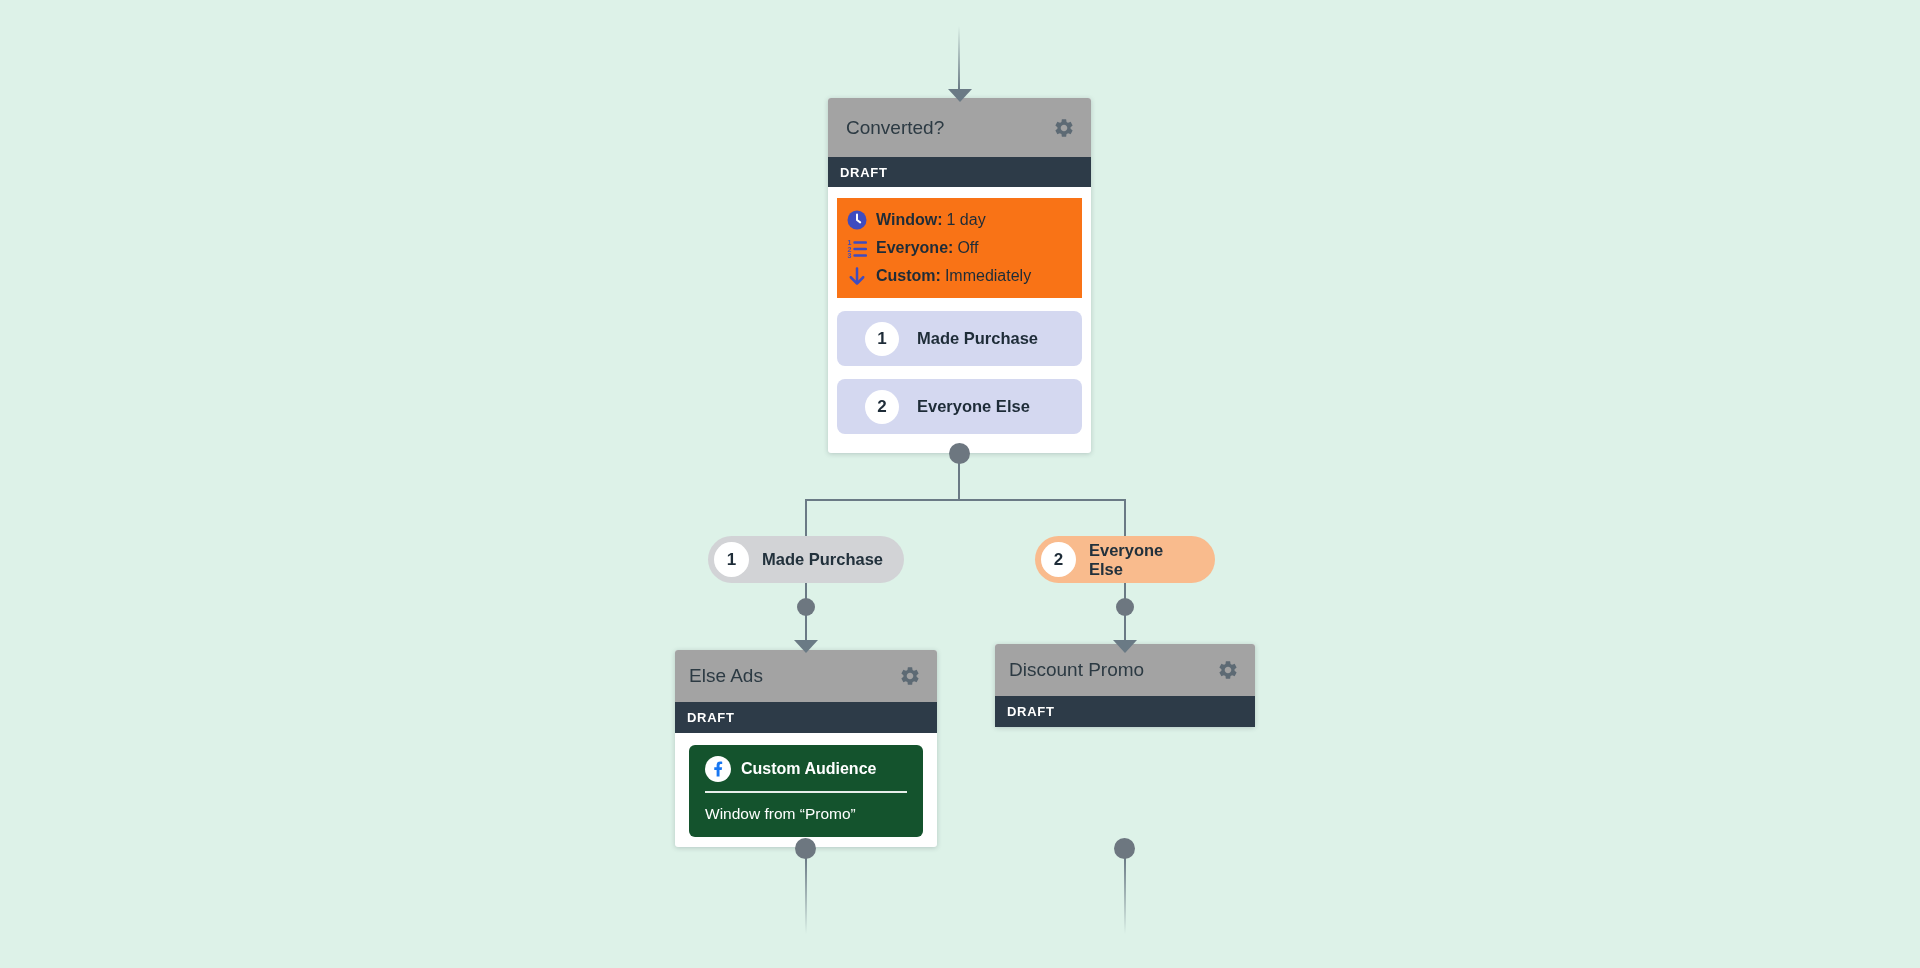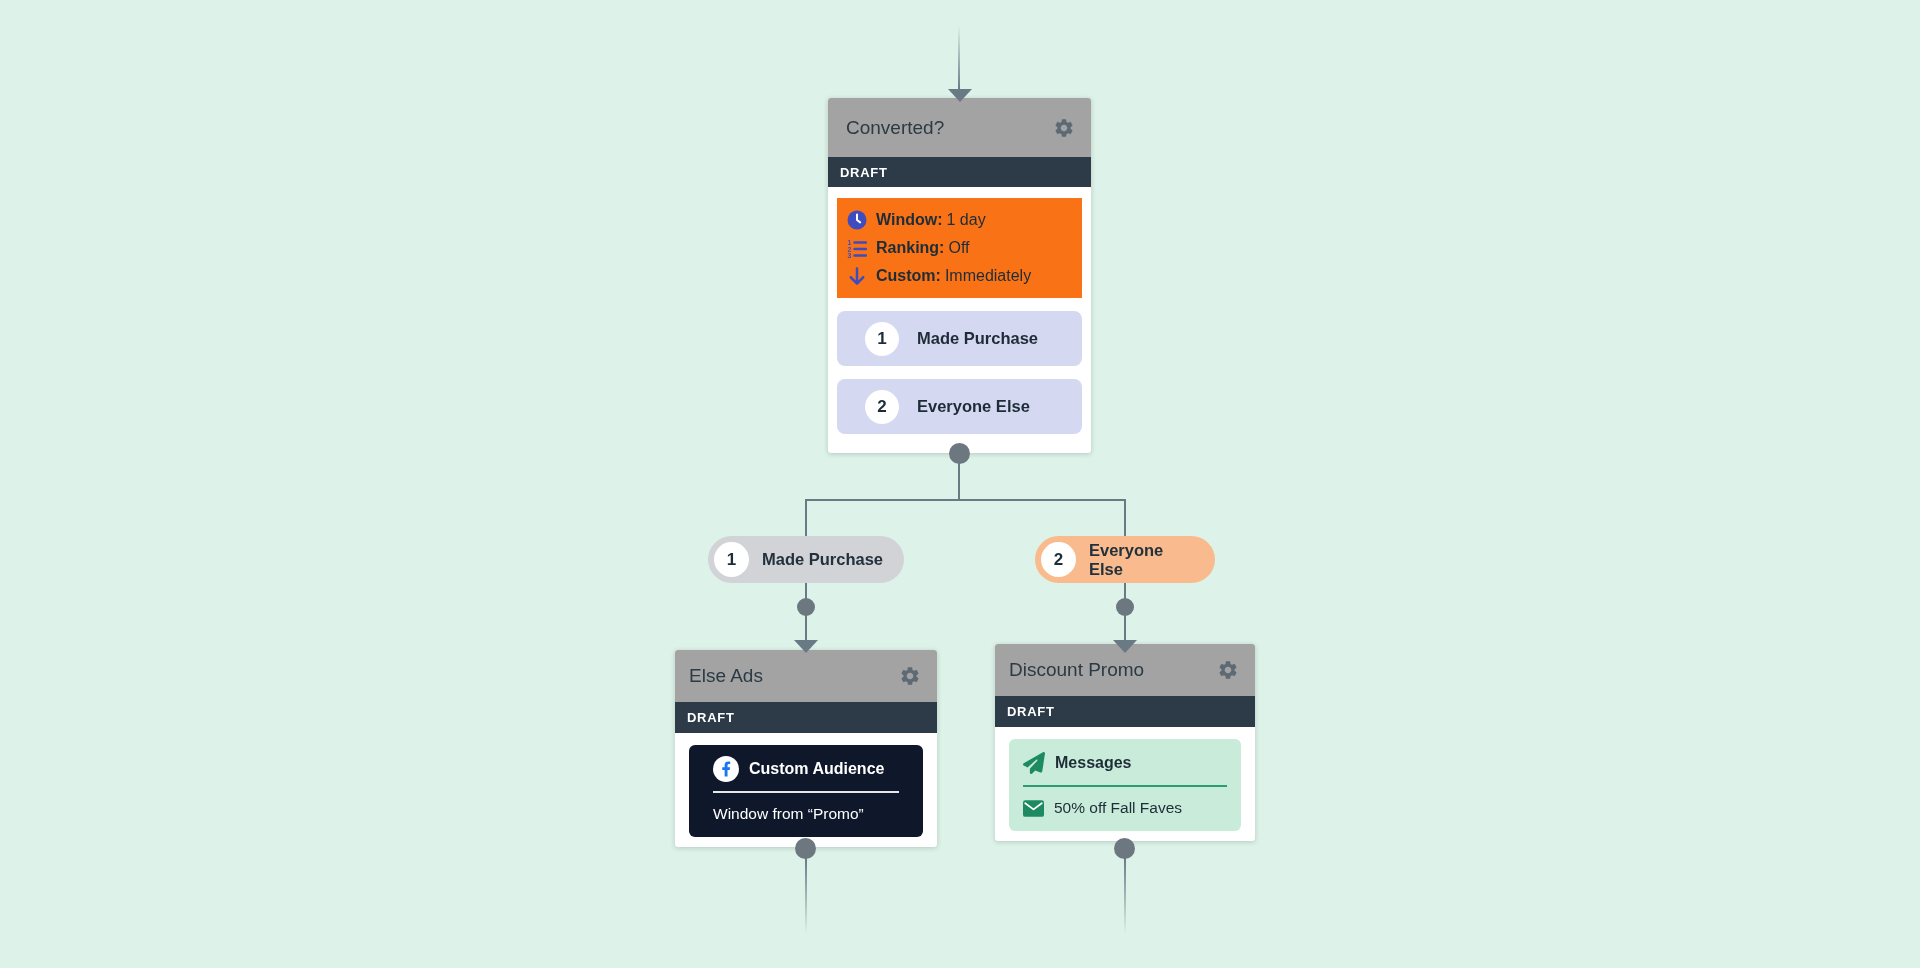--- a/index.html
+++ b/index.html
@@ -55,21 +55,21 @@
 
   
   .pill { position:absolute; height:47px; border-radius:24px; display:flex; align-items:center;
           padding:0 18px 0 6px; z-index:2; }
   .pill .num-circle { width:35px; height:35px; }
   .pill-gray { background:#d2d3d6; }
   .pill-orange { background:#f9bb8d; }
   .pill-label { margin-left:13px; font-weight:bold; font-size:16.5px; color:#22313c; }
 
   
-  .fb-card { background:#0f172a; border-radius:6px; color:#ffffff; padding:11px 24px; }
+  .fb-card { background:#14532d; border-radius:6px; color:#ffffff; padding:11px 16px; }
   .card-head { display:flex; align-items:center; gap:10px; font-weight:bold; font-size:16px; height:26px; }
   .divider-white { height:2px; background:rgba(255,255,255,0.9); margin:9px 0; border:none; }
   .fb-card .card-detail { font-size:15.5px; height:24px; display:flex; align-items:center; }
 
   .msg-card { background:#c8ecd9; border-radius:6px; color:#1e2c38; padding:11px 14px; }
   .divider-green { height:2px; background:#2b9e71; margin:9px 0; border:none; }
   .msg-card .card-detail { font-size:15.5px; display:flex; align-items:center; gap:10px; height:24px; }
 </style>
 </head>
 <body>
@@ -109,21 +109,21 @@
                   <text x="0.5" y="13.5">2</text>
                   <text x="0.5" y="20">3</text>
                 </g>
                 <g stroke="#3f4cc0" stroke-width="2.4" stroke-linecap="round">
                   <line x1="7.5" y1="4.5" x2="19" y2="4.5"></line>
                   <line x1="7.5" y1="11" x2="19" y2="11"></line>
                   <line x1="7.5" y1="17.5" x2="19" y2="17.5"></line>
                 </g>
               </svg>
           </span>
-          <span class="info-text"><b class="info-label">Ranking:</b><span class="info-value">Off</span></span>
+          <span class="info-text"><b class="info-label">Everyone:</b><span class="info-value">Off</span></span>
         </div>
         <div class="info-row">
           <span class="info-icon">
             <svg width="16" height="20" viewBox="0 0 384 512">
                 <path fill="#3f4cc0" d="M169.4 470.6c12.5 12.5 32.8 12.5 45.3 0l160-160c12.5-12.5 12.5-32.8 0-45.3s-32.8-12.5-45.3 0L224 370.8V64c0-17.7-14.3-32-32-32s-32 14.3-32 32v306.7L54.6 265.4c-12.5-12.5-32.8-12.5-45.3 0s-12.5 32.8 0 45.3l160 160z"></path>
               </svg>
           </span>
           <span class="info-text"><b class="info-label">Custom:</b><span class="info-value">Immediately</span></span>
         </div>
       </div>
@@ -192,42 +192,20 @@
   <section class="node bottom-node" style="left:995px; top:644px; width:260px;">
     <header class="node-header">
       <span class="node-title">Discount Promo</span>
       <span class="gear">
         <svg width="22" height="22" viewBox="0 0 24 24">
             <path fill="#5d6a74" d="M19.14 12.94c.04-.3.06-.61.06-.94 0-.32-.02-.64-.07-.94l2.03-1.58c.18-.14.23-.41.12-.61l-1.92-3.32c-.12-.22-.37-.29-.59-.22l-2.39.96c-.5-.38-1.03-.7-1.62-.94l-.36-2.54c-.04-.24-.24-.41-.48-.41h-3.84c-.24 0-.43.17-.47.41l-.36 2.54c-.59.24-1.13.57-1.62.94l-2.39-.96c-.22-.08-.47 0-.59.22L2.74 8.87c-.12.21-.08.47.12.61l2.03 1.58c-.05.3-.09.63-.09.94s.02.64.07.94l-2.03 1.58c-.18.14-.23.41-.12.61l1.92 3.32c.12.22.37.29.59.22l2.39-.96c.5.38 1.03.7 1.62.94l.36 2.54c.05.24.24.41.48.41h3.84c.24 0 .44-.17.47-.41l.36-2.54c.59-.24 1.13-.56 1.62-.94l2.39.96c.22.08.47 0 .59-.22l1.92-3.32c.12-.22.07-.47-.12-.61l-2.01-1.58zM12 15.6c-1.98 0-3.6-1.62-3.6-3.6s1.62-3.6 3.6-3.6 3.6 1.62 3.6 3.6-1.62 3.6-3.6 3.6z"></path>
           </svg>
       </span>
     </header>
     <div class="draft-bar">DRAFT</div>
-    <div class="node-body">
-      <div class="msg-card">
-        <div class="card-head">
-          <span style="display:flex;">
-            <svg width="22" height="22" viewBox="0 0 512 512">
-                <path fill="#1e8a62" d="M498.1 5.6c10.1 7 15.4 19.1 13.5 31.2l-64 416c-1.5 9.7-7.4 18.2-16 23s-18.9 5.4-28 1.6L284 427.7l-68.5 74.1c-8.9 9.7-22.9 12.9-35.2 8.1S160 493.2 160 480v-83.6c0-4 1.5-7.8 4.2-10.7L331.8 202.8c5.8-6.3 5.6-16-.4-22s-15.7-6.4-22-.7L106 360.8 17.7 316.6C7.1 311.3.3 300.7 0 288.9s5.9-22.8 16.1-28.7l448-256c10.7-6.1 23.9-5.5 34 1.4z"></path>
-              </svg>
-          </span>
-          <span class="card-heading">Messages</span>
-        </div>
-        <div class="divider-green"></div>
-        <div class="card-detail">
-          <span style="display:flex;">
-            <svg width="21" height="17" viewBox="0 0 24 19">
-                <rect x="0" y="0" width="24" height="19" rx="2.5" fill="#1e8a62"></rect>
-                <path d="M2.5 3.5L12 10.5 21.5 3.5" fill="none" stroke="#ffffff" stroke-width="2" stroke-linecap="round" stroke-linejoin="round"></path>
-              </svg>
-          </span>
-          <span>50% off Fall Faves</span>
-        </div>
-      </div>
-    </div>
   </section>
 
   <div class="dot lg" style="left:795px; top:838px;"></div>
   <div class="dot lg" style="left:1114px; top:838px;"></div>
   <div class="vline fade-bottom" style="left:805px; top:858px; height:76px;"></div>
   <div class="vline fade-bottom" style="left:1124px; top:858px; height:76px;"></div>
 
 </div>
 
 </body></html>

